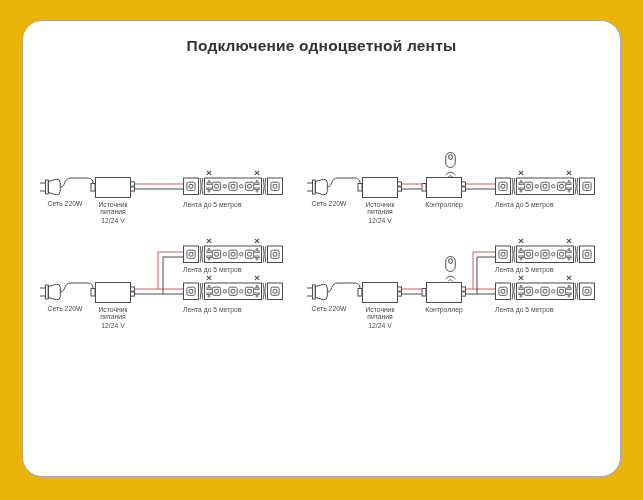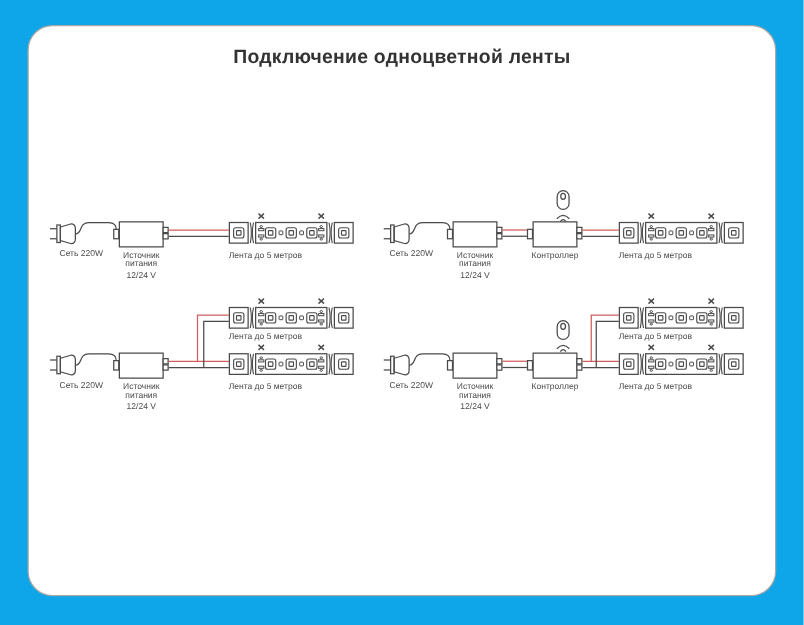--- a/index.html
+++ b/index.html
@@ -1,16 +1,16 @@
 <!DOCTYPE html>
 <html><head>
 <meta charset="utf-8">
 <style>
   html,body{margin:0;padding:0;background:#ffffff;}
-  .stage{position:relative;width:643px;height:500px;background:#0ea5e9;overflow:hidden;
+  .stage{position:relative;width:643px;height:500px;background:#eab308;overflow:hidden;
          font-family:"Liberation Sans", sans-serif;}
   .card{position:absolute;left:22px;top:20px;width:599px;height:457px;
         border:1px solid #a8a8a8;border-radius:20px;background:#ffffff;box-sizing:border-box;}
   .title{position:absolute;left:0;top:37px;width:643px;text-align:center;
          font-size:15.5px;font-weight:bold;color:#333333;letter-spacing:0.2px;}
   .lbl{position:absolute;font-size:6.8px;line-height:1.06;color:#4a4a4a;}
   .ctr{text-align:center;}
   svg{position:absolute;left:0;top:0;}
 </style>
 </head>

